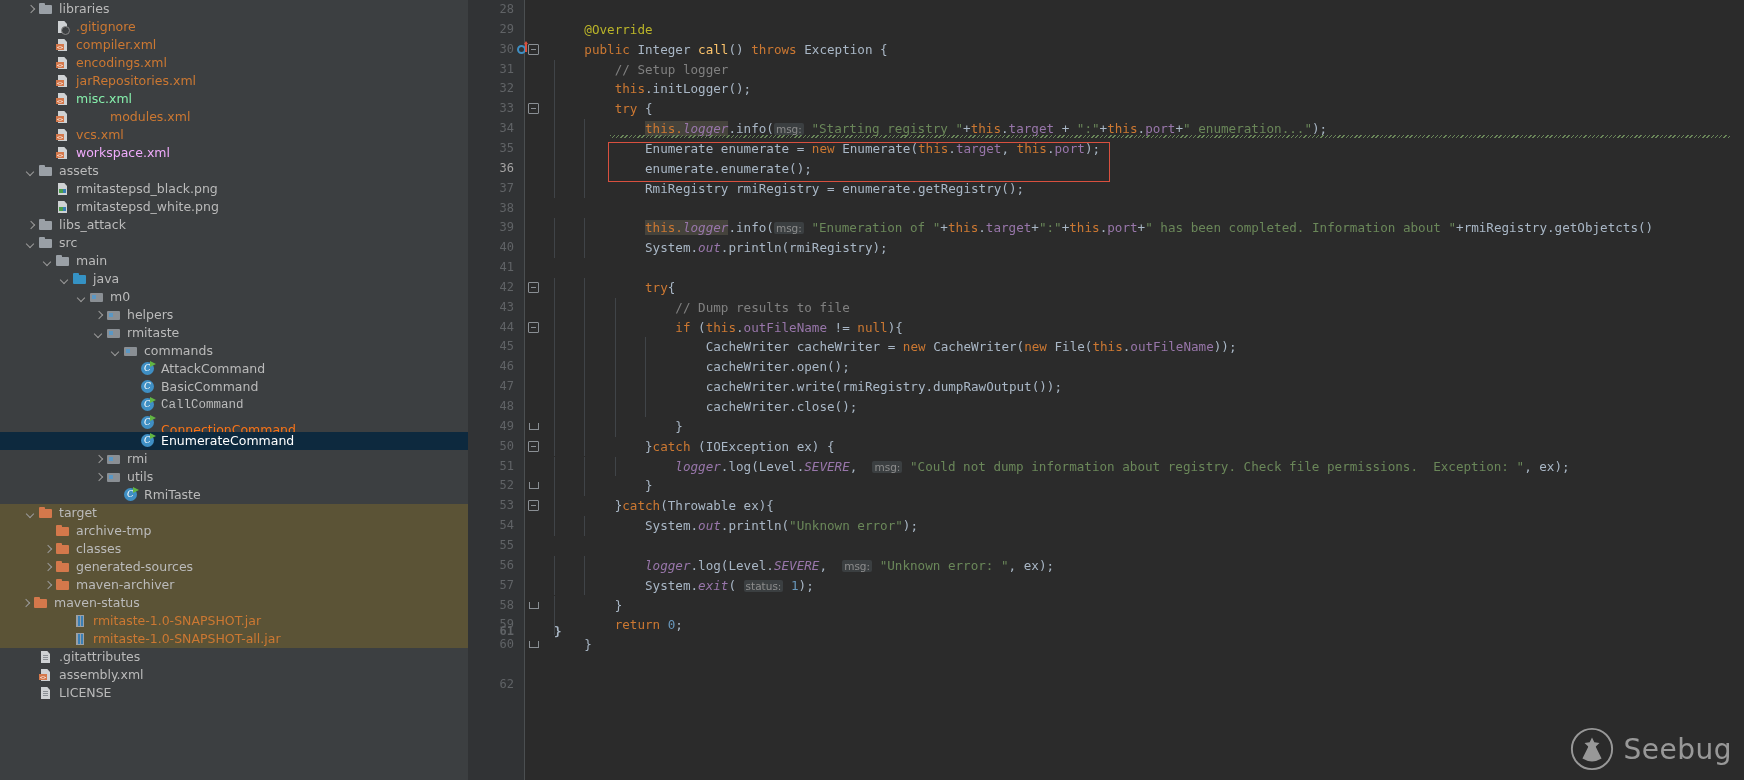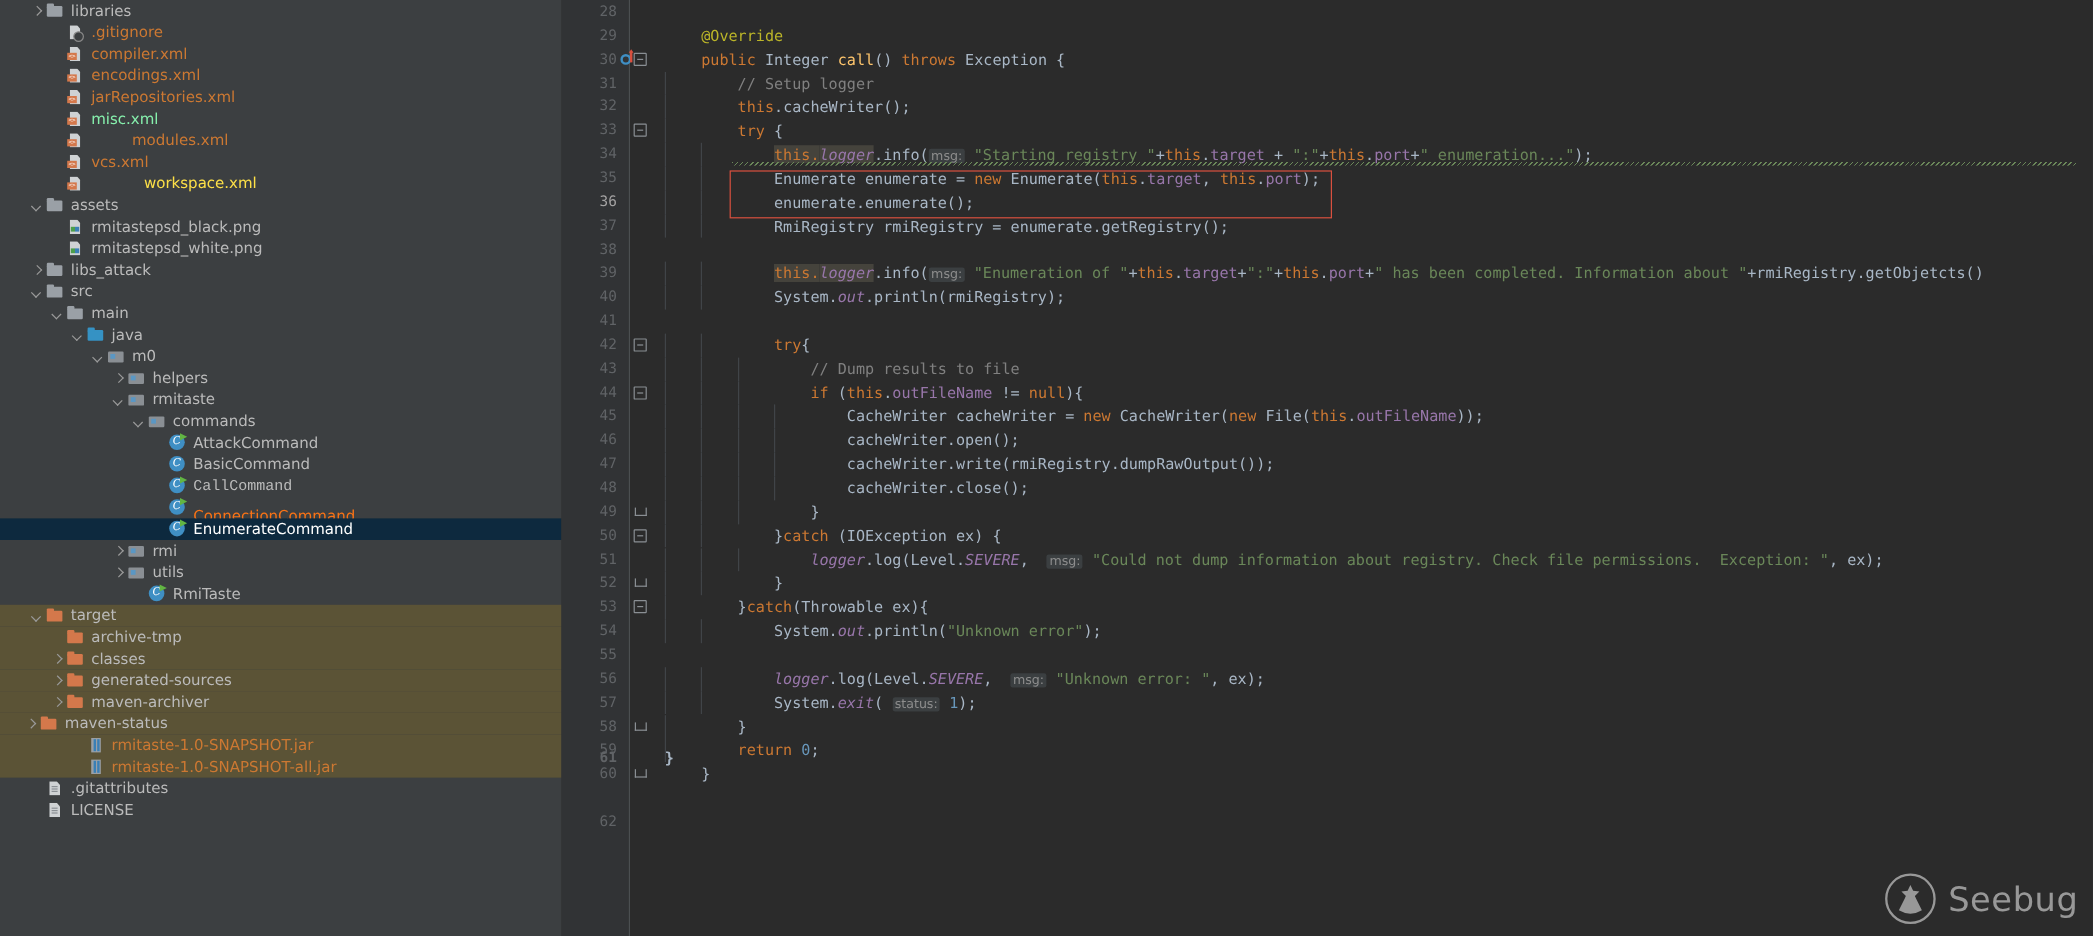--- a/index.html
+++ b/index.html
@@ -246,21 +246,21 @@
         <span class="lbl" style="color: rgb(204, 120, 50); margin-left: 34px;">modules.xml</span>
       </div>
       <div class="trow" style="padding-left: 42px;">
         <span class="arrow "></span>
         <span class="ico xml"></span>
         <span class="lbl" style="color: rgb(204, 120, 50);">vcs.xml</span>
       </div>
       <div class="trow" style="padding-left: 42px;">
         <span class="arrow "></span>
         <span class="ico xml"></span>
-        <span class="lbl" style="color: #fde047; margin-left: 44px;">workspace.xml</span>
+        <span class="lbl" style="color: #f0abfc;">workspace.xml</span>
       </div>
       <div class="trow" style="padding-left: 25px;">
         <span class="arrow d"></span>
         <span class="ico folderGray"></span>
         <span class="lbl" style="color: rgb(187, 187, 187);">assets</span>
       </div>
       <div class="trow" style="padding-left: 42px;">
         <span class="arrow "></span>
         <span class="ico png"></span>
         <span class="lbl" style="color: rgb(187, 187, 187);">rmitastepsd_black.png</span>
@@ -387,38 +387,43 @@
       </div>
       <div class="trow tgt" style="padding-left: 59px;">
         <span class="arrow "></span>
         <span class="ico jar"></span>
         <span class="lbl" style="color: rgb(204, 120, 50);">rmitaste-1.0-SNAPSHOT-all.jar</span>
       </div>
       <div class="trow" style="padding-left: 25px;">
         <span class="arrow "></span>
         <span class="ico doc"></span>
         <span class="lbl" style="color: rgb(187, 187, 187);">.gitattributes</span>
+      </div>
+      <div class="trow" style="padding-left: 25px;">
+        <span class="arrow "></span>
+        <span class="ico xml"></span>
+        <span class="lbl" style="color: rgb(187, 187, 187);">assembly.xml</span>
       </div>
       <div class="trow" style="padding-left: 25px;">
         <span class="arrow "></span>
         <span class="ico doc"></span>
         <span class="lbl" style="color: rgb(187, 187, 187);">LICENSE</span>
       </div>
     </div>
 
   <div id="editor">
     <div id="gutterbg"></div>
     <div id="gutterline"></div>
 
     <div id="code">
         <div class="codeline" style="top: 0px; position: absolute; left: 0px; right: 0px;"><span class="lnum">28</span><span class="ctext"></span></div>
         <div class="codeline" style="top: 19.85px; position: absolute; left: 0px; right: 0px;"><span class="lnum">29</span><span class="ctext"><span class="plain">    </span><span class="ann">@Override</span></span></div>
         <div class="codeline" style="top: 39.7px; position: absolute; left: 0px; right: 0px;"><span class="lnum">30</span><span class="foldicon" style="top: 4px;"></span><span id="runmark" style="top: 3px;"><span class="circ"></span><span class="arr"></span></span><span class="ctext"><span class="plain">    </span><span class="kw">public </span><span class="plain">Integer </span><span class="meth">call</span><span class="plain">() </span><span class="kw">throws </span><span class="plain">Exception {</span></span></div>
         <div class="codeline" style="top: 59.55px; position: absolute; left: 0px; right: 0px;"><span class="lnum">31</span><span class="ctext"><span class="plain">        </span><span class="cmt">// Setup logger</span></span><span class="indentg" style="left: 86px;"></span></div>
-        <div class="codeline" style="top: 79.4px; position: absolute; left: 0px; right: 0px;"><span class="lnum">32</span><span class="ctext"><span class="plain">        </span><span class="kw">this</span><span class="plain">.</span><span class="plain">cacheWriter</span><span class="plain">();</span></span><span class="indentg" style="left: 86px;"></span></div>
+        <div class="codeline" style="top: 79.4px; position: absolute; left: 0px; right: 0px;"><span class="lnum">32</span><span class="ctext"><span class="plain">        </span><span class="kw">this</span><span class="plain">.</span><span class="plain">initLogger</span><span class="plain">();</span></span><span class="indentg" style="left: 86px;"></span></div>
         <div class="codeline" style="top: 99.25px; position: absolute; left: 0px; right: 0px;"><span class="lnum">33</span><span class="foldicon" style="top: 4px;"></span><span class="ctext"><span class="plain">        </span><span class="kw">try</span><span class="plain"> {</span></span><span class="indentg" style="left: 86px;"></span></div>
         <div class="codeline" style="top: 119.1px; position: absolute; left: 0px; right: 0px;"><span class="lnum">34</span><span class="ctext"><span class="plain">            </span><span class="kw hl">this.</span><span class="sfld hl">logger</span><span class="plain">.info(</span><span class="hintparam">msg:</span><span class="str"> "Starting registry "</span><span class="plain">+</span><span class="kw">this</span><span class="plain">.</span><span class="fld">target</span><span class="plain"> + </span><span class="str">":"</span><span class="plain">+</span><span class="kw">this</span><span class="plain">.</span><span class="fld">port</span><span class="plain">+</span><span class="str">" enumeration..."</span><span class="plain">);</span></span><span class="indentg" style="left: 86px;"></span><span class="indentg" style="left: 116.36px;"></span></div>
         <div class="codeline" style="top: 138.95px; position: absolute; left: 0px; right: 0px;"><span class="lnum">35</span><span class="ctext"><span class="plain">            </span><span class="plain">Enumerate enumerate = </span><span class="kw">new </span><span class="plain">Enumerate(</span><span class="kw">this</span><span class="plain">.</span><span class="fld">target</span><span class="plain">, </span><span class="kw">this</span><span class="plain">.</span><span class="fld">port</span><span class="plain">);</span></span><span class="indentg" style="left: 86px;"></span><span class="indentg" style="left: 116.36px;"></span></div>
         <div class="codeline" style="top: 158.8px; position: absolute; left: 0px; right: 0px;"><span class="lnum cur">36</span><span class="ctext"><span class="plain">            </span><span class="plain">enumerate.enumerate();</span></span><span class="indentg" style="left: 86px;"></span><span class="indentg" style="left: 116.36px;"></span></div>
         <div class="codeline" style="top: 178.65px; position: absolute; left: 0px; right: 0px;"><span class="lnum">37</span><span class="ctext"><span class="plain">            </span><span class="plain">RmiRegistry rmiRegistry = enumerate.getRegistry();</span></span><span class="indentg" style="left: 86px;"></span><span class="indentg" style="left: 116.36px;"></span></div>
         <div class="codeline" style="top: 198.5px; position: absolute; left: 0px; right: 0px;"><span class="lnum">38</span><span class="ctext"></span></div>
         <div class="codeline" style="top: 218.35px; position: absolute; left: 0px; right: 0px;"><span class="lnum">39</span><span class="ctext"><span class="plain">            </span><span class="kw hl">this.</span><span class="sfld hl">logger</span><span class="plain">.info(</span><span class="hintparam">msg:</span><span class="str"> "Enumeration of "</span><span class="plain">+</span><span class="kw">this</span><span class="plain">.</span><span class="fld">target</span><span class="plain">+</span><span class="str">":"</span><span class="plain">+</span><span class="kw">this</span><span class="plain">.</span><span class="fld">port</span><span class="plain">+</span><span class="str">" has been completed. Information about "</span><span class="plain">+</span><span class="plain">rmiRegistry.getObjetcts()</span></span><span class="indentg" style="left: 86px;"></span><span class="indentg" style="left: 116.36px;"></span></div>
         <div class="codeline" style="top: 238.2px; position: absolute; left: 0px; right: 0px;"><span class="lnum">40</span><span class="ctext"><span class="plain">            </span><span class="plain">System.</span><span class="stat">out</span><span class="plain">.println(rmiRegistry);</span></span><span class="indentg" style="left: 86px;"></span><span class="indentg" style="left: 116.36px;"></span></div>
         <div class="codeline" style="top: 258.05px; position: absolute; left: 0px; right: 0px;"><span class="lnum">41</span><span class="ctext"></span></div>
         <div class="codeline" style="top: 277.9px; position: absolute; left: 0px; right: 0px;"><span class="lnum">42</span><span class="foldicon" style="top: 4px;"></span><span class="ctext"><span class="plain">            </span><span class="kw">try</span><span class="plain">{</span></span><span class="indentg" style="left: 86px;"></span><span class="indentg" style="left: 116.36px;"></span></div>

